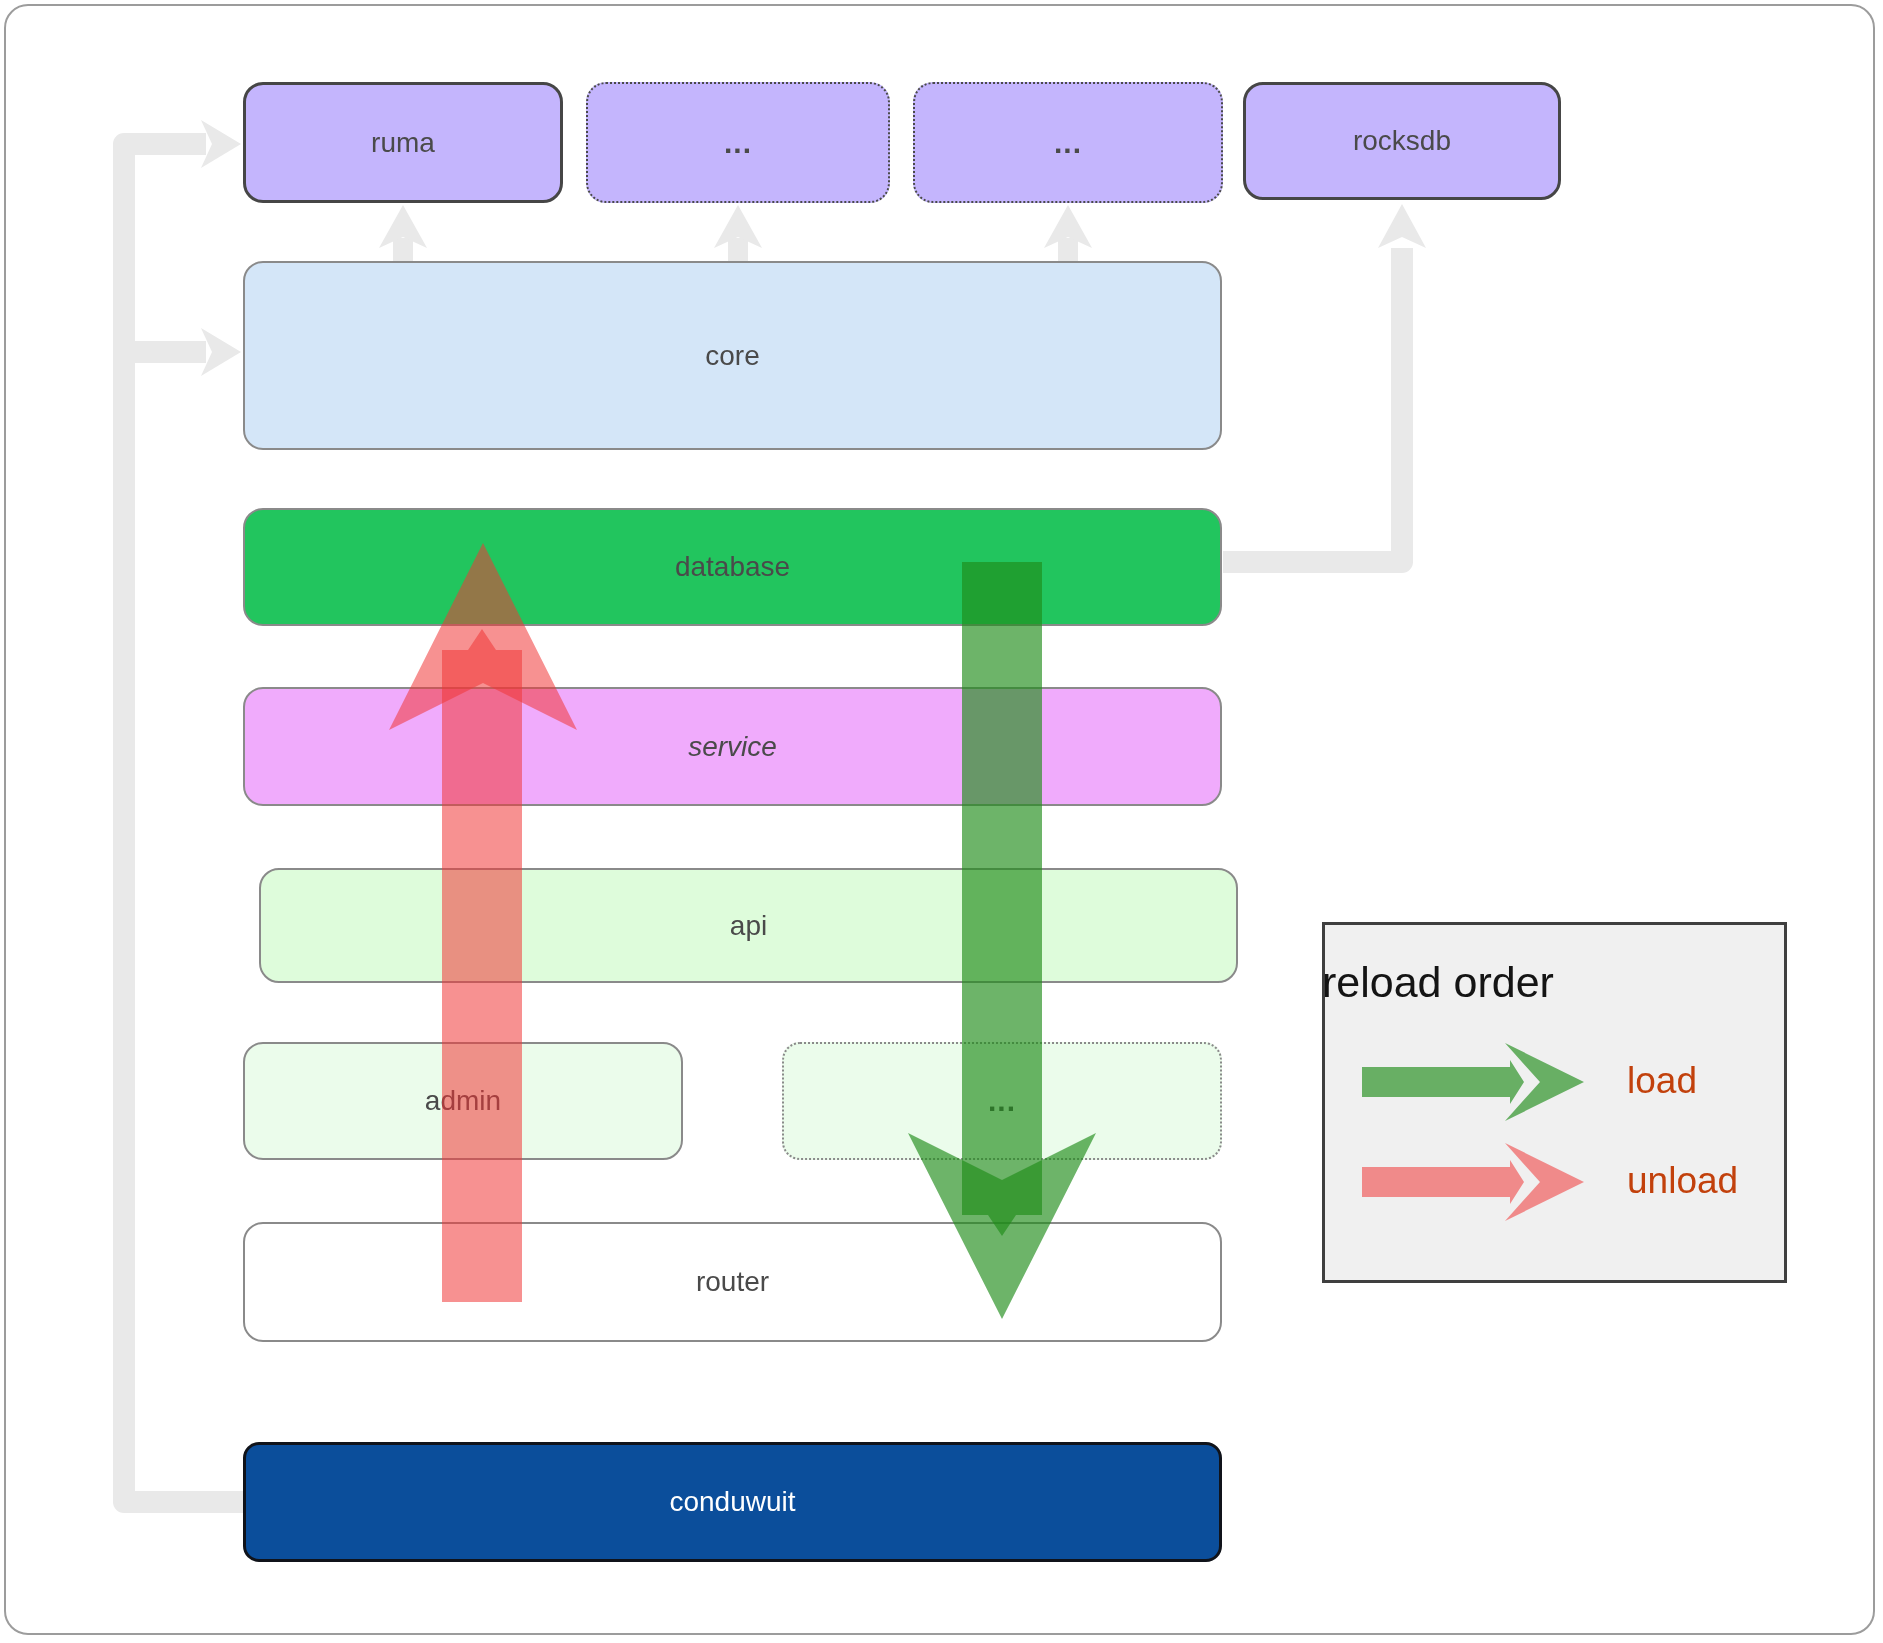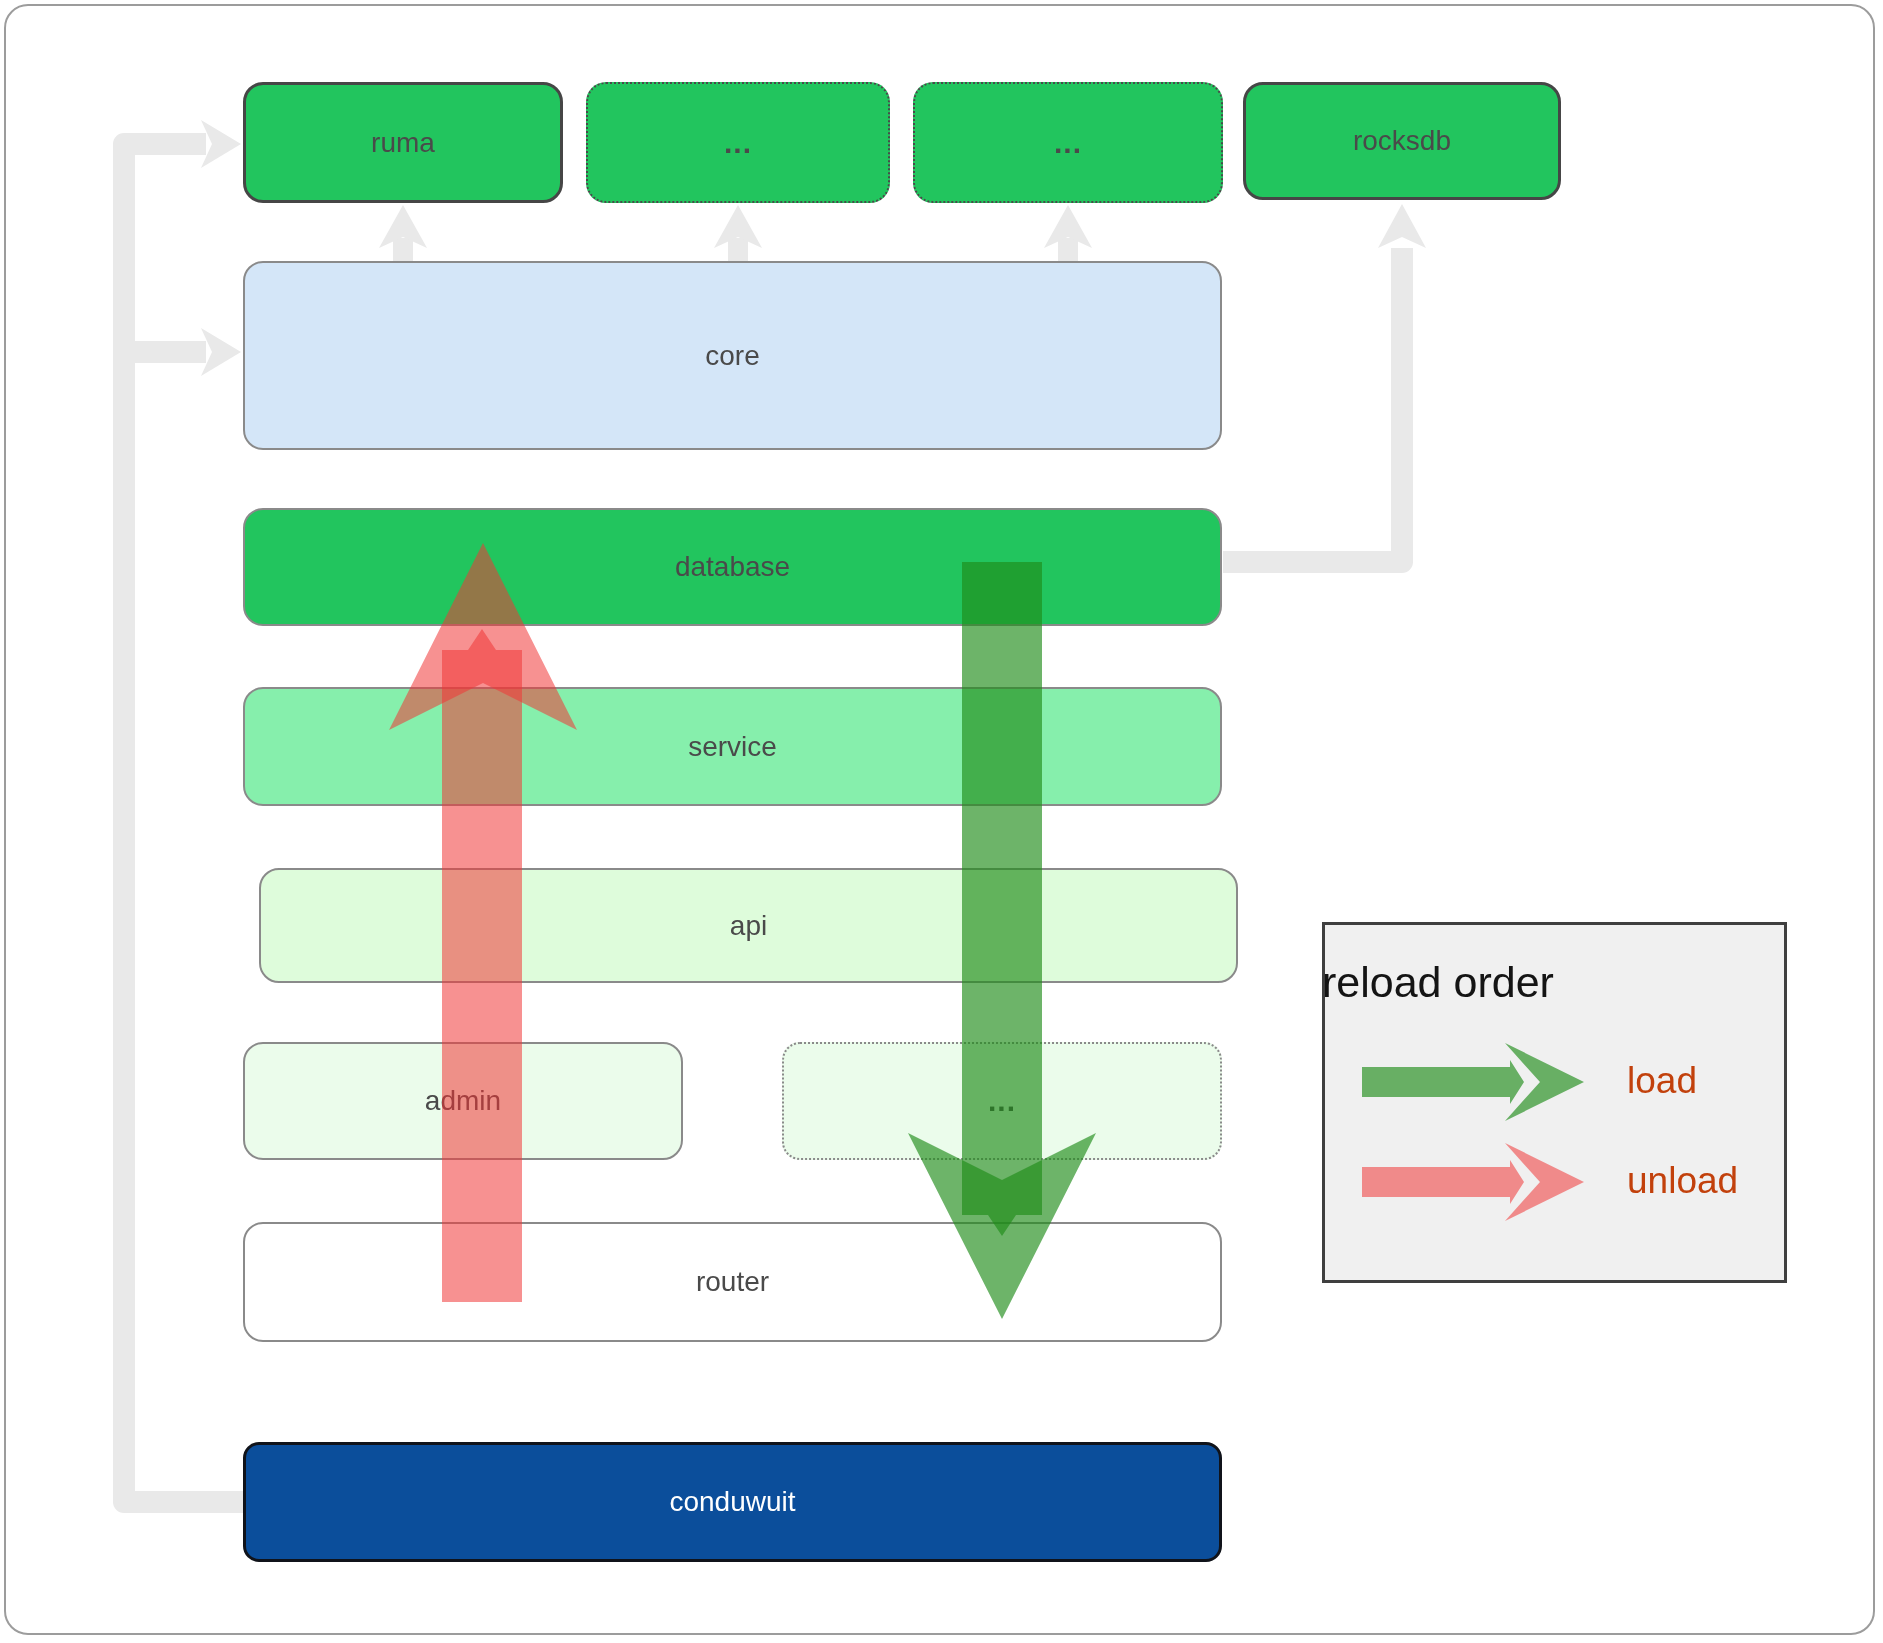--- a/index.html
+++ b/index.html
@@ -8,24 +8,24 @@
   .outer-frame{position:absolute;left:4px;top:4px;width:1871px;height:1631px;
     border:2px solid #9c9c9c;border-radius:24px;box-sizing:border-box;}
   svg.layer{position:absolute;left:0;top:0;width:1883px;height:1643px;pointer-events:none;}
   .box{position:absolute;display:flex;align-items:center;justify-content:center;
     box-sizing:border-box;font-size:28px;color:#4a4a4a;}
   .solid-dark{border:3px solid #464646;border-radius:20px;}
   .solid-gray{border:2px solid #8a8a8a;border-radius:20px;}
   .dotted-dark{border:2px dotted #4a4a4a;border-radius:20px;}
   .dotted-gray{border:2px dotted #8a8a8a;border-radius:18px;}
   .dots{font-weight:700;font-size:30px;letter-spacing:1px;}
-  .peach{background:#22c55e;}
+  .peach{background:#c4b5fd;}
   .blue{background:#d4e6f8;}
   .green1{background:#22c55e;}
-  .green2{background:#86efac;}
+  .green2{background:#f0abfc;font-style:italic;}
   .green3{background:#defcdb;}
   .green4{background:#ebfceb;}
   .white{background:#ffffff;}
   .navy{background:#0b4e9b;border:3px solid #10131a;border-radius:16px;color:#ffffff;}
   .legend-box{position:absolute;left:1322px;top:922px;width:465px;height:361px;
     background:#f0f0f0;border:3px solid #3f3f3f;box-sizing:border-box;}
   .legend-title{position:absolute;left:1322px;top:958px;width:465px;text-align:left;
     font-size:43px;color:#141414;}
   .legend-label{position:absolute;font-size:37px;color:#c2410c;}
   .legend-label.load{left:1627px;top:1060px;}

